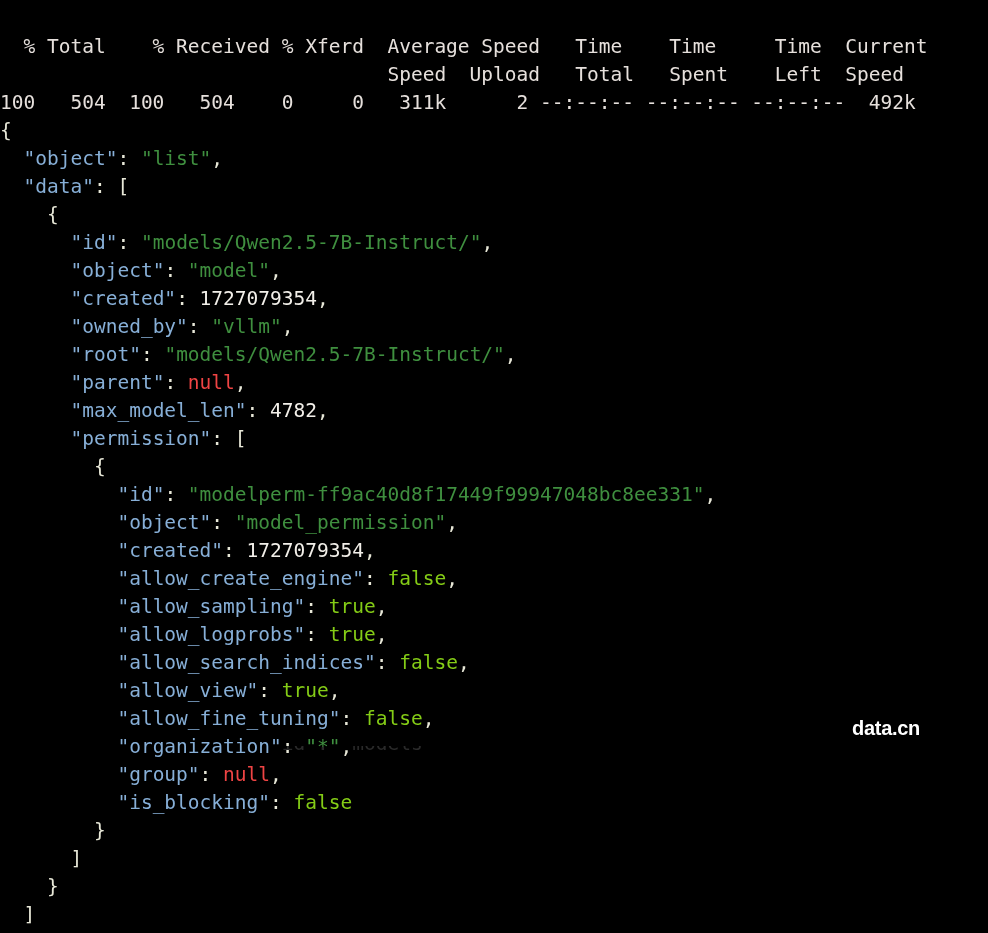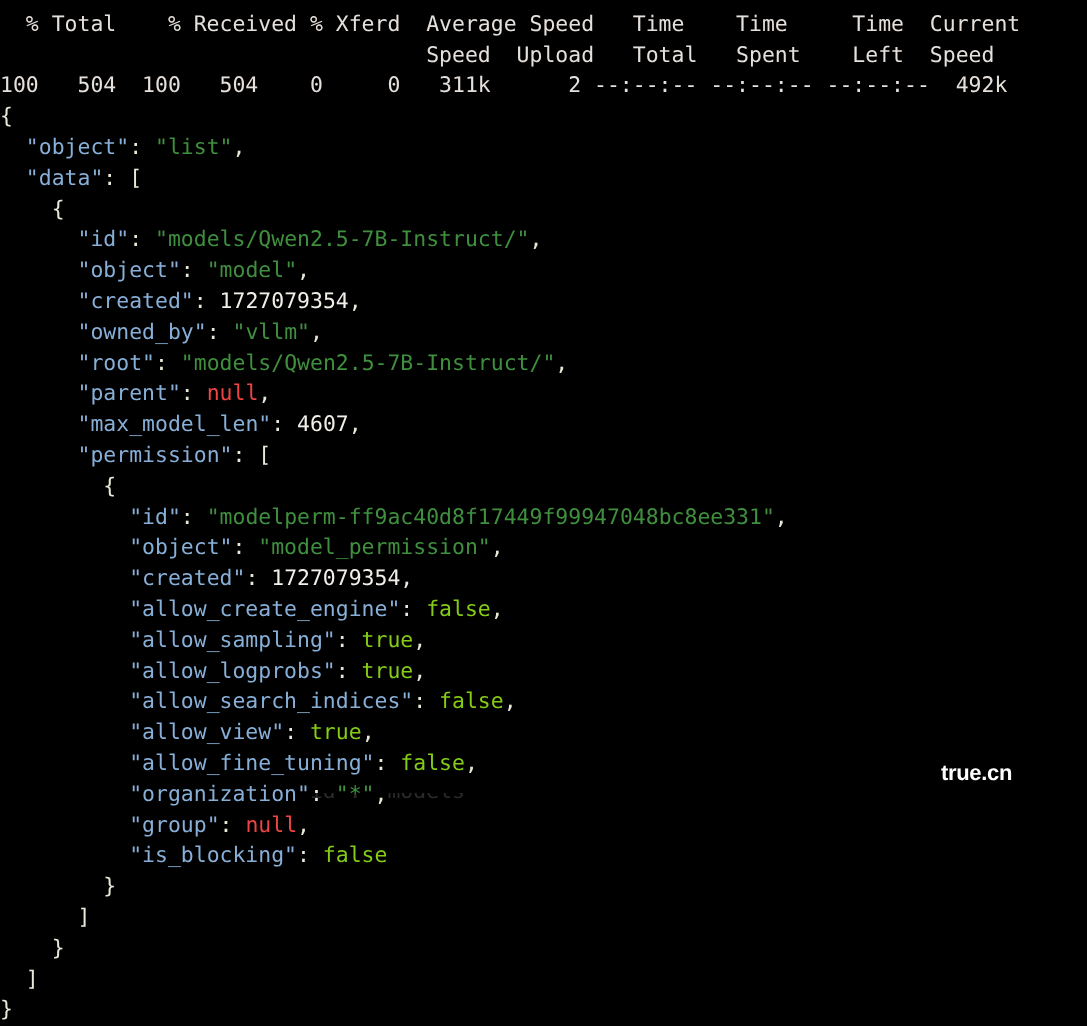--- a/index.html
+++ b/index.html
@@ -17,20 +17,21 @@
 
   #terminal {
     position: relative;
     width: 988px;
     height: 735px;
     background: #000000;
     color: #d8d8d8;
     font-size: 19.5px;
     line-height: 28px;
     letter-spacing: 0px;
+    margin-top: 25px;
   }
 
   .scroll-area {
     position: absolute;
     left: 0;
     top: -20px;
     width: 988px;
   }
 
   .line {
@@ -120,21 +121,21 @@
         <div class="line"><span></span><span class="punct">{</span></div>
         <div class="line"><span>  </span><span class="key">"object"</span><span class="punct">: </span><span class="str">"list"</span><span class="punct">,</span></div>
         <div class="line"><span>  </span><span class="key">"data"</span><span class="punct">: [</span></div>
         <div class="line"><span>    </span><span class="punct">{</span></div>
         <div class="line"><span>      </span><span class="key">"id"</span><span class="punct">: </span><span class="str">"models/Qwen2.5-7B-Instruct/"</span><span class="punct">,</span></div>
         <div class="line"><span>      </span><span class="key">"object"</span><span class="punct">: </span><span class="str">"model"</span><span class="punct">,</span></div>
         <div class="line"><span>      </span><span class="key">"created"</span><span class="punct">: </span><span class="num">1727079354</span><span class="punct">,</span></div>
         <div class="line"><span>      </span><span class="key">"owned_by"</span><span class="punct">: </span><span class="str">"vllm"</span><span class="punct">,</span></div>
         <div class="line"><span>      </span><span class="key">"root"</span><span class="punct">: </span><span class="str">"models/Qwen2.5-7B-Instruct/"</span><span class="punct">,</span></div>
         <div class="line"><span>      </span><span class="key">"parent"</span><span class="punct">: </span><span class="nul">null</span><span class="punct">,</span></div>
-        <div class="line"><span>      </span><span class="key">"max_model_len"</span><span class="punct">: </span><span class="num">4607</span><span class="punct">,</span></div>
+        <div class="line"><span>      </span><span class="key">"max_model_len"</span><span class="punct">: </span><span class="num">4782</span><span class="punct">,</span></div>
         <div class="line"><span>      </span><span class="key">"permission"</span><span class="punct">: [</span></div>
         <div class="line"><span>        </span><span class="punct">{</span></div>
         <div class="line"><span>          </span><span class="key">"id"</span><span class="punct">: </span><span class="str">"modelperm-ff9ac40d8f17449f99947048bc8ee331"</span><span class="punct">,</span></div>
         <div class="line"><span>          </span><span class="key">"object"</span><span class="punct">: </span><span class="str">"model_permission"</span><span class="punct">,</span></div>
         <div class="line"><span>          </span><span class="key">"created"</span><span class="punct">: </span><span class="num">1727079354</span><span class="punct">,</span></div>
         <div class="line"><span>          </span><span class="key">"allow_create_engine"</span><span class="punct">: </span><span class="bool">false</span><span class="punct">,</span></div>
         <div class="line"><span>          </span><span class="key">"allow_sampling"</span><span class="punct">: </span><span class="bool">true</span><span class="punct">,</span></div>
         <div class="line"><span>          </span><span class="key">"allow_logprobs"</span><span class="punct">: </span><span class="bool">true</span><span class="punct">,</span></div>
         <div class="line"><span>          </span><span class="key">"allow_search_indices"</span><span class="punct">: </span><span class="bool">false</span><span class="punct">,</span></div>
         <div class="line"><span>          </span><span class="key">"allow_view"</span><span class="punct">: </span><span class="bool">true</span><span class="punct">,</span></div>
@@ -147,15 +148,15 @@
         <div class="line"><span>    </span><span class="punct">}</span></div>
         <div class="line"><span>  </span><span class="punct">]</span></div>
         <div class="line"><span></span><span class="punct">}</span></div>
       </div>
 
   </div>
 
   <div class="bottom-sliver"><span>                       "id": "models</span></div>
 
 
-  <div class="watermark-znwx">true.cn</div>
+  <div class="watermark-znwx">data.cn</div>
 
 </div>
 
 </body></html>

